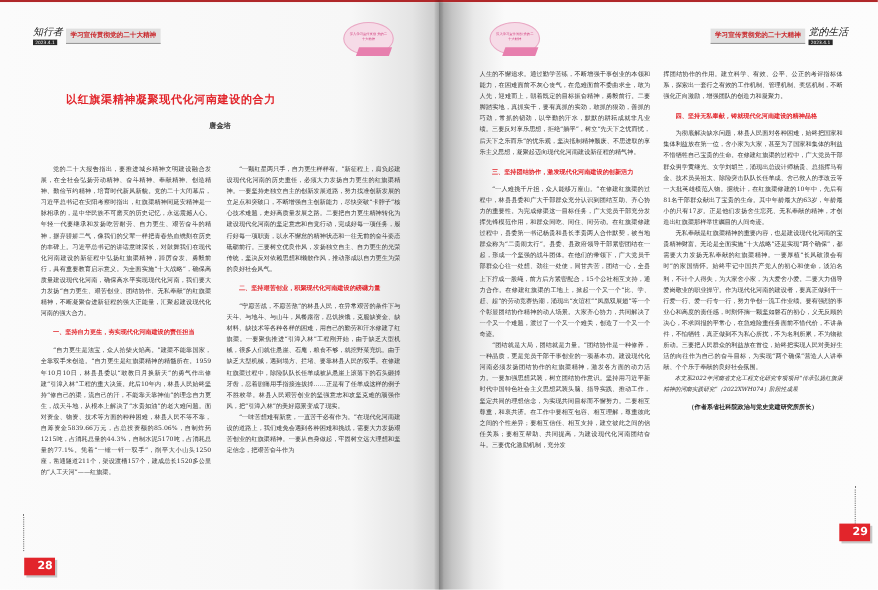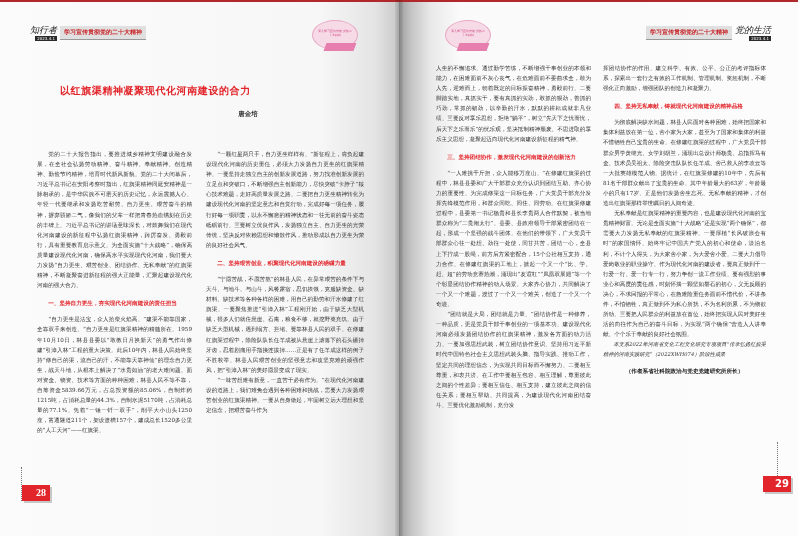--- a/index.html
+++ b/index.html
@@ -2,28 +2,28 @@
 <html><head>
 <meta charset="utf-8">
 <style>
   html,body{margin:0;padding:0;}
   body{width:798px;height:536px;overflow:hidden;background:#fff;font-family:"DejaVu Serif",serif;position:relative;}
   .topbar{position:absolute;left:0;top:0;width:798px;height:2px;background:#b0282a;}
   .page{position:absolute;top:2px;height:534px;overflow:hidden;}
   .page.left{left:0;width:399px;background:linear-gradient(90deg,#fbfbfb 0%,#f7f7f7 80%,#e4e4e4 94%,#c8c8c8 100%);}
   .page.right{left:399px;width:399px;background:linear-gradient(90deg,#9c9c9c 0%,#c4c4c4 3%,#e9e9e9 8%,#fafafa 15%,#fcfcfc 100%);}
   .hdr{position:absolute;top:23px;height:16px;display:flex;align-items:center;}
-  .logo{font-family:"DejaVu Serif",serif;font-style:italic;font-size:9px;color:#222;line-height:9px;display:flex;flex-direction:column;align-items:flex-end;}
+  .logo{font-family:"DejaVu Serif",serif;font-style:italic;font-size:9px;color:#222;line-height:9px;display:flex;flex-direction:column;align-items:flex-start;}
   .logo .date{font-family:"DejaVu Sans",sans-serif;font-style:normal;background:#2a2a2a;color:#fff;font-size:4px;line-height:5px;padding:0 2px;margin-top:1px;}
   .tagbox{background:#e0e0e0;border-bottom:1px solid #999;color:#c9262a;font-family:"DejaVu Sans",sans-serif;font-weight:bold;font-size:6px;padding:2px 4px;white-space:nowrap;}
   .stamp{position:absolute;top:18px;width:44px;height:28px;border-radius:50%;background:#f6dbe7;border:1px solid #e9a8c4;}
   .stamp:after{content:"";position:absolute;left:12px;bottom:-2px;width:30px;height:8px;background:#e77fae;transform:skewX(-20deg);}
   .stamp .st{position:absolute;left:4px;top:8px;width:36px;font-family:"DejaVu Sans",sans-serif;font-size:3px;color:#d03a7a;text-align:center;line-height:4px;}
   .title{position:absolute;left:60px;top:82px;width:290px;font-family:"DejaVu Sans",sans-serif;font-weight:bold;font-size:10px;color:#e2252b;letter-spacing:0.6px;white-space:nowrap;}
-  .author{position:absolute;left:0;top:108px;width:400px;text-align:center;font-family:"DejaVu Sans",sans-serif;font-weight:bold;font-size:6.5px;color:#333;margin-left:48px;}
+  .author{position:absolute;left:0;top:108px;width:400px;text-align:center;font-family:"DejaVu Sans",sans-serif;font-weight:bold;font-size:6.5px;color:#333;}
   .col{position:absolute;font-size:5.6px;line-height:10.1px;color:#333;text-align:justify;}
   .col p{margin:0;text-indent:2em;}
   .col h3{margin:8px 0 6px;font-family:"DejaVu Sans",sans-serif;font-weight:bold;font-size:5.6px;line-height:10px;color:#e2252b;text-indent:2em;}
   .col .note{font-style:italic;font-size:5.2px;}
   .col .authornote{font-family:"DejaVu Sans",sans-serif;font-weight:bold;font-size:5.6px;text-align:center;margin-top:6px;color:#222;}
   .pnum{position:absolute;width:18px;height:16px;background:#e2252b;color:#fff;font-family:"DejaVu Sans",sans-serif;font-weight:bold;font-size:10px;line-height:16px;text-align:center;box-shadow:2px 2px 0 #c8c8c8;padding-left:10px;}
   .vline{position:absolute;width:2px;height:34px;border-left:1px dotted #777;}
   .gutter{position:absolute;left:395px;top:0;width:8px;height:536px;background:linear-gradient(90deg,rgba(0,0,0,0.05),rgba(0,0,0,0.18),rgba(0,0,0,0.05));}
 </style>
 </head>
@@ -53,21 +53,21 @@
   </div>
 
   <div class="col" style="left:206px;top:147px;width:158px;height:345px;overflow:hidden;">
     <p>“一颗红星两只手，自力更生样样有。”新征程上，肩负起建设现代化河南的历史重任，必须大力发扬自力更生的红旗渠精神。一要坚持走独立自主的创新发展道路，努力找准创新发展的立足点和突破口，不断增强自主创新能力，尽快突破“卡脖子”核心技术难题，走好高质量发展之路。二要把自力更生精神转化为建设现代化河南的坚定意志和自觉行动，完成好每一项任务，履行好每一项职责，以永不懈怠的精神状态和一往无前的奋斗姿态砥砺前行。三要树立优良作风，发扬独立自主、自力更生的光荣传统，坚决反对依赖思想和懒散作风，推动形成以自力更生为荣的良好社会风气。</p>
     <h3>二、坚持艰苦创业，积聚现代化河南建设的磅礴力量</h3>
     <p>“宁愿苦战，不愿苦熬”的林县人民，在异常艰苦的条件下与天斗、与地斗、与山斗，风餐露宿，忍饥挨饿，克服缺资金、缺材料、缺技术等各种各样的困难，用自己的勤劳和汗水修建了红旗渠。一要聚焦推进“引漳入林”工程刚开始，由于缺乏大型机械，很多人们就住悬崖、石庵，粮食不够，就挖野菜充饥。由于缺乏大型机械，遇到塌方、拦堵、要靠林县人民的双手。在修建红旗渠过程中，除险队队长任羊成被从悬崖上滚落下的石头砸掉牙齿，忍着剧痛用手指接连拔掉……正是有了任羊成这样的例子不胜枚举。林县人民艰苦创业的坚强意志和攻坚克难的顽强作风，把“引漳入林”的美好愿景变成了现实。</p>
     <p>“一味苦想难有新意，一直苦干必有作为。”在现代化河南建设的道路上，我们难免会遇到各种困难和挑战，需要大力发扬艰苦创业的红旗渠精神。一要从自身做起，牢固树立远大理想和坚定信念，把艰苦奋斗作为</p>
   </div>
 
   <div class="vline" style="left:21px;top:465px;"></div>
-  <div class="pnum" style="left:22px;top:483px;font-family:Liberation Serif, serif;">28</div>
+  <div class="pnum" style="left:22px;top:505px;">28</div>
 </div>
 
 <div class="page right">
   <div class="stamp" style="left:46px;">
     <div class="st">深入学习宣传贯彻 党的二十大精神</div>
   </div>
   <div class="hdr" style="left:247px;">
     <div class="tagbox">学习宣传贯彻党的二十大精神</div>
     <div class="logo" style="margin-left:3px;">
       <span>党的生活</span>

